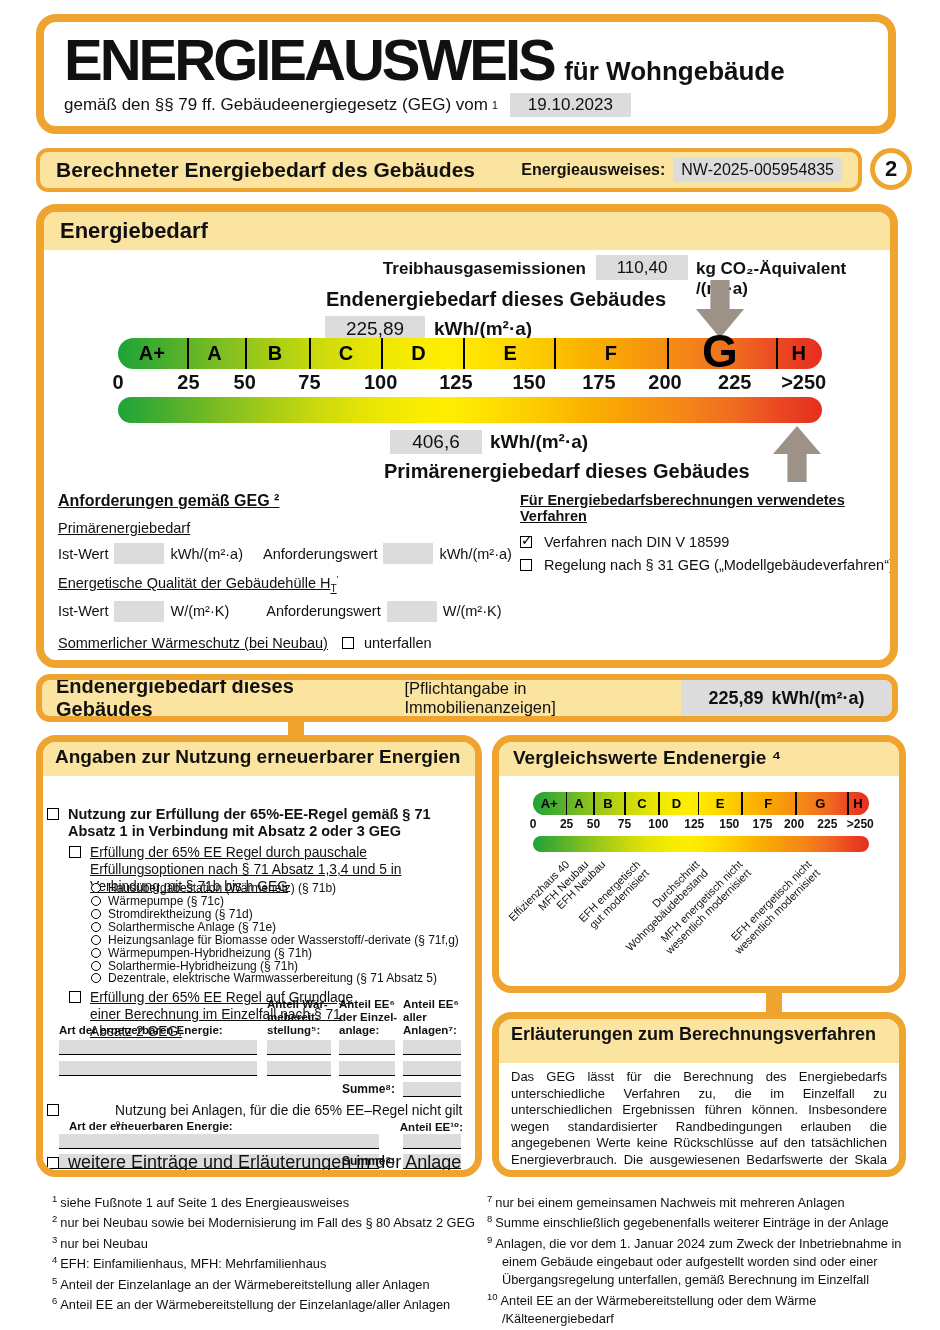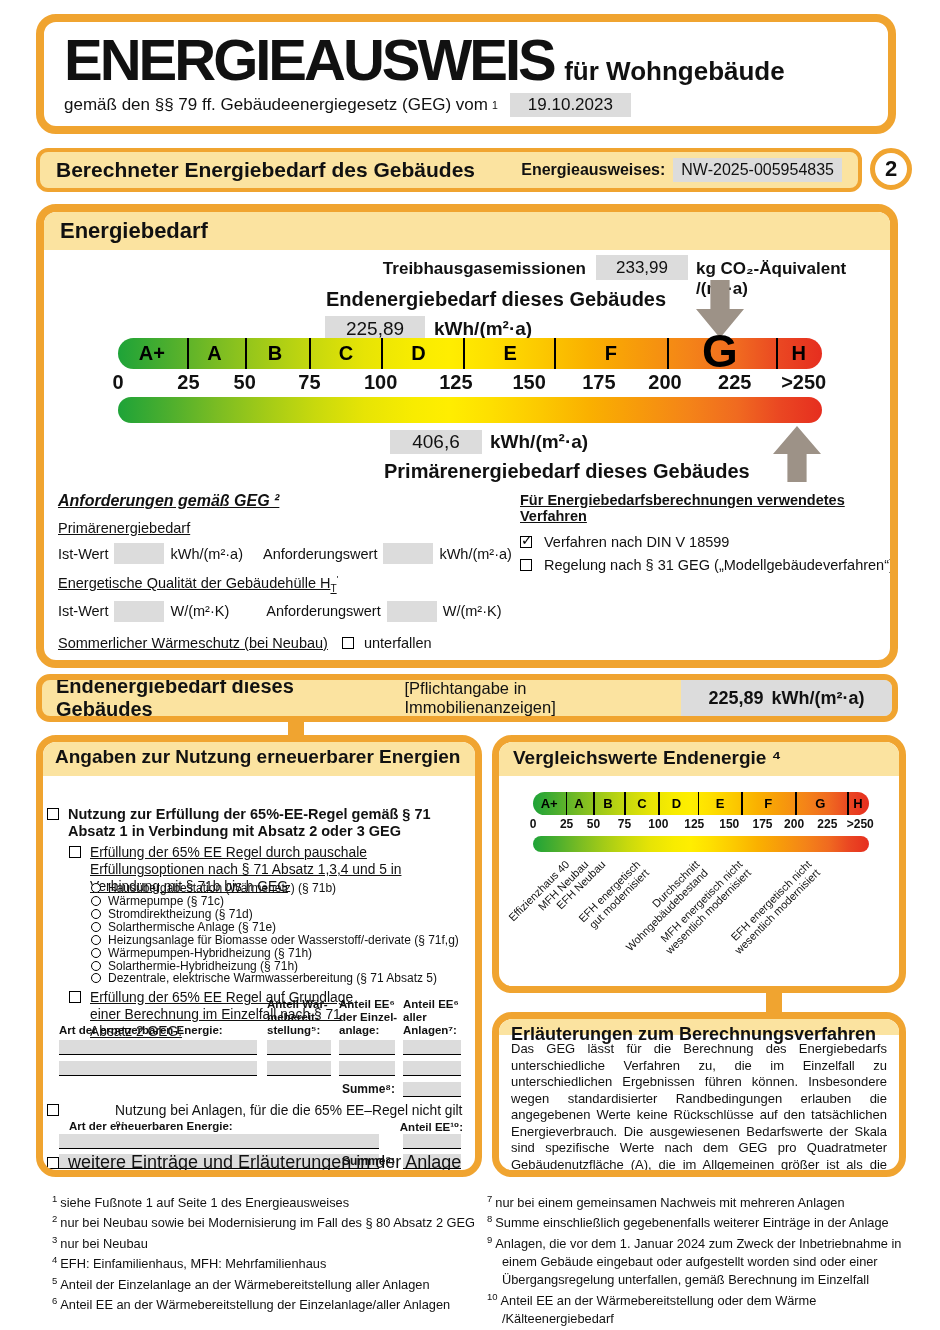--- a/index.html
+++ b/index.html
@@ -66,21 +66,21 @@
     <span style="font-weight:bold;font-size:22px;">2</span>
   </div>
 
   <div class="box" style="left:36px;top:204px;width:862px;height:464px;border-width:8px;">
     <div class="box-header" style="height:38px;padding:6px 16px;font-size:22px;">
       <span>Energiebedarf</span>
     </div>
     <div style="position:relative;height:403px;">
 
       <span style="position:absolute;left:300px;top:9px;width:242px;text-align:right;font-weight:bold;font-size:17px;">Treibhausgasemissionen</span>
-      <span class="field" style="position:absolute;left:552px;top:5px;width:92px;height:25px;font-size:17px;line-height:25px;">233,99</span>
+      <span class="field" style="position:absolute;left:552px;top:5px;width:92px;height:25px;font-size:17px;line-height:25px;">110,40</span>
       <span style="position:absolute;left:652px;top:9px;font-weight:bold;font-size:17px;">kg CO₂-Äquivalent /(m²·a)</span>
 
       <span style="position:absolute;left:282px;top:38px;font-weight:bold;font-size:20px;">Endenergiebedarf dieses Gebäudes</span>
       <span class="field" style="position:absolute;left:281px;top:66px;width:100px;height:26px;font-size:19px;line-height:26px;">225,89</span>
       <span style="position:absolute;left:390px;top:68px;font-weight:bold;font-size:19px;">kWh/(m²·a)</span>
 
       <div class="arrow down" style="left:652px;top:30px;width:48px;height:58px;"></div>
 
       <div class="band" style="left:74px;top:88px;width:704px;height:31px;">
         <div class="divider" style="left:9.8%;"></div>
@@ -118,21 +118,21 @@
 
       <div class="band" style="left:74px;top:147px;width:704px;height:26px;border-radius:13px;"></div>
 
       <div class="arrow up" style="left:729px;top:176px;width:48px;height:56px;"></div>
 
       <span class="field" style="position:absolute;left:346px;top:180px;width:92px;height:24px;font-size:19px;line-height:24px;">406,6</span>
       <span style="position:absolute;left:446px;top:181px;font-weight:bold;font-size:19px;">kWh/(m²·a)</span>
       <span style="position:absolute;left:340px;top:210px;font-weight:bold;font-size:20px;">Primärenergiebedarf dieses Gebäudes</span>
 
       <div style="position:absolute;left:14px;top:242px;width:462px;font-size:14.5px;">
-        <div class="b u" style="font-size:16px;font-style:italic;">Anforderungen gemäß GEG ²</div>
+        <div class="b u" style="font-size:16px;">Anforderungen gemäß GEG ²</div>
         <div class="u" style="margin-top:10px;">Primärenergiebedarf</div>
         <div style="margin-top:7px;display:flex;align-items:center;">
           <span>Ist-Wert</span>
           <span class="field" style="width:50px;height:21px;margin:0 6px;"></span>
           <span>kWh/(m²·a)</span>
           <span style="margin-left:20px;">Anforderungswert</span>
           <span class="field" style="width:50px;height:21px;margin:0 6px;"></span>
           <span>kWh/(m²·a)</span>
         </div>
         <div style="margin-top:10px;">
@@ -326,21 +326,21 @@
 Wohngebäudebestand</span>
         <span class="marker" style="left:calc(60.5% - 150px);top:0;">MFH energetisch nicht
 wesentlich modernisiert</span>
         <span class="marker" style="left:calc(81% - 150px);top:0;">EFH energetisch nicht
 wesentlich modernisiert</span>
       </div>
     </div>
   </div>
 
   <div class="box" style="left:492px;top:1012px;width:414px;height:165px;z-index:1;">
-    <div class="box-header" style="height:16px;padding:5px 12px;font-size:18px;">
+    <div class="box-header" style="height:44px;padding:5px 12px;font-size:18px;">
       <span>Erläuterungen zum Berechnungsverfahren</span>
     </div>
     <div style="padding:6px 12px 0 12px;font-size:13px;line-height:1.27;text-align:justify;">
       <span>Das GEG lässt für die Berechnung des Energiebedarfs unterschiedliche Verfahren zu, die im Einzelfall zu unterschiedlichen Ergebnissen führen können. Insbesondere wegen standardisierter Randbedingungen erlauben die angegebenen Werte keine Rückschlüsse auf den tatsächlichen Energieverbrauch. Die ausgewiesenen Bedarfswerte der Skala sind spezifische Werte nach dem GEG pro Quadratmeter Gebäudenutzfläche (A</span><span>), die im Allgemeinen größer ist als die Wohnfläche des Gebäudes.</span>
     </div>
   </div>
 
   <div style="position:absolute;left:52px;top:1192px;width:432px;font-size:12.8px;line-height:1.42;">
     <div style="padding-left:13px;text-indent:-13px;"><span class="fn-num">1</span><span>siehe Fußnote 1 auf Seite 1 des Energieausweises</span></div>
     <div style="padding-left:13px;text-indent:-13px;"><span class="fn-num">2</span><span>nur bei Neubau sowie bei Modernisierung im Fall des § 80 Absatz 2 GEG</span></div>

